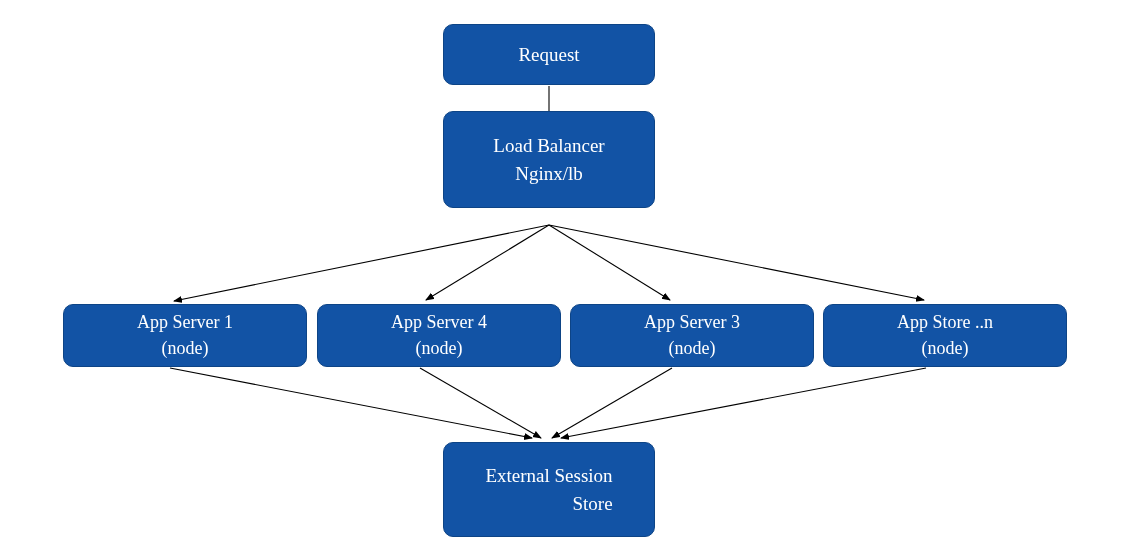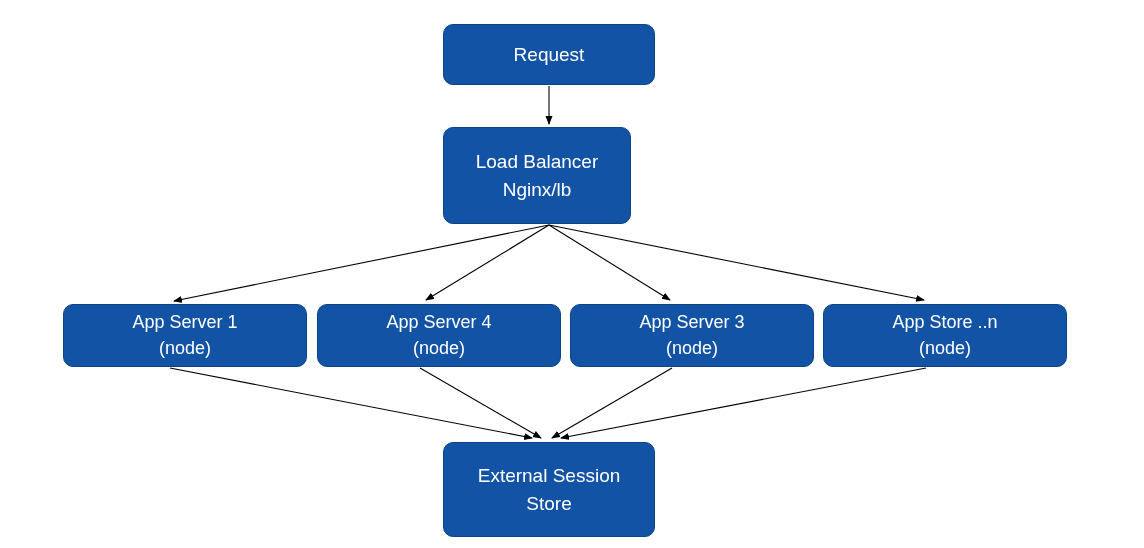--- a/index.html
+++ b/index.html
@@ -9,21 +9,21 @@
     --arrow: #000000;
     --bg: #ffffff;
   }
   * { box-sizing: border-box; margin: 0; padding: 0; }
   html, body { background: var(--bg); }
   .stage {
     position: relative;
     width: 1144px;
     height: 548px;
     background: var(--bg);
-    font-family: Liberation Sans, sans-serif;
+    font-family: Liberation Serif, serif;
     overflow: hidden;
   }
   .edges {
     position: absolute;
     left: 0; top: 0;
     width: 1144px; height: 548px;
   }
   .edges line { stroke: var(--arrow); stroke-width: 1.1; }
   .edges .arrowhead { fill: var(--arrow); }
   .node {
@@ -34,27 +34,27 @@
     color: var(--node-text);
     display: flex;
     align-items: center;
     justify-content: center;
     text-align: center;
     white-space: pre-line;
     font-size: 19px;
     line-height: 1.45;
   }
   .node-request       { left: 443px; top: 24px;  width: 212px; height: 61px; }
-  .node-load-balancer { left: 443px; top: 127px; width: 188px; height: 97px; }
+  .node-load-balancer { left: 443px; top: 111px; width: 212px; height: 97px; }
   .node-app           { top: 304px; width: 244px; height: 63px; font-size: 18px; line-height: 1.4; }
   .node-app-1 { left: 63px;  }
   .node-app-2 { left: 317px; }
   .node-app-3 { left: 570px; }
   .node-app-n { left: 823px; }
-  .node-session-store { left: 443px; top: 442px; width: 212px; height: 95px; }
+  .node-session-store { left: 443px; top: 442px; width: 212px; height: 95px; text-align: right; }
 </style>
 </head>
 <body>
 
 <div class="stage">
 
   <svg class="edges" viewBox="0 0 1144 548" xmlns="http://www.w3.org/2000/svg">
     <defs>
       <marker id="arrow" class="arrowhead-marker" markerWidth="9" markerHeight="8" refX="8" refY="3.5" orient="auto" markerUnits="userSpaceOnUse">
         <path class="arrowhead" d="M0,0 L9,3.5 L0,7 Z"></path>

